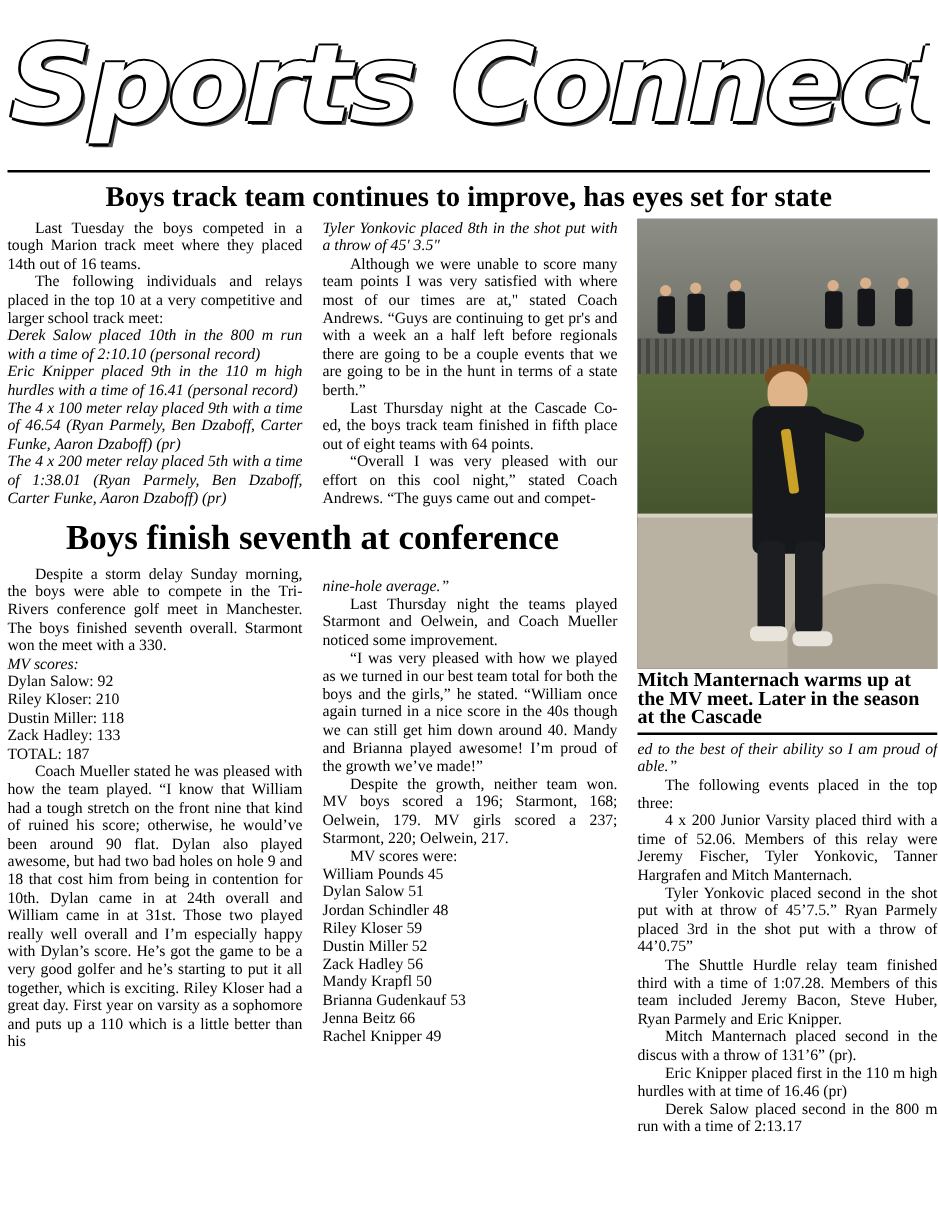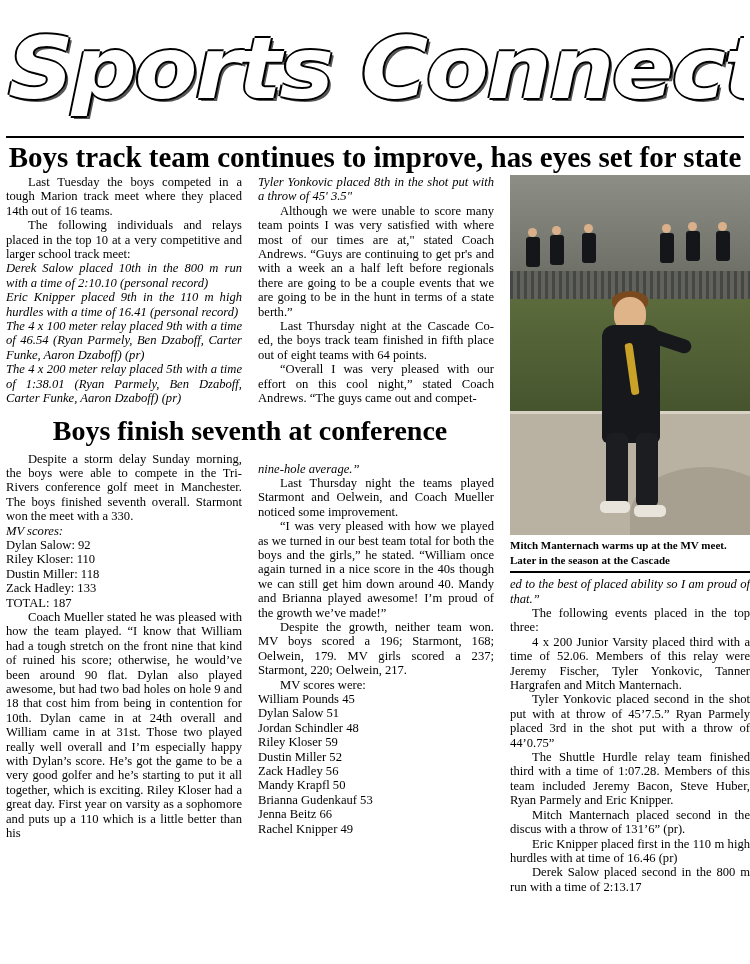--- a/index.html
+++ b/index.html
@@ -70,21 +70,21 @@
     height: 2px;
     background: #000;
     margin: 0 6px 0 6px;
   }
 
   
   .headline {
     font-family: "Liberation Serif", serif;
     font-weight: bold;
     text-align: center;
-    font-size: 29px;
+    font-size: 23px;
     line-height: 27px;
     margin: 6px 6px 4px 6px;
   }
   .headline2 {
     font-family: "Liberation Serif", serif;
     font-weight: bold;
     text-align: center;
     font-size: 28px;
     line-height: 30px;
     margin: 10px 0 6px 0;
@@ -119,21 +119,21 @@
   .photo {
     width: 240px;
     height: 360px;
     background: #2b2b2b;
     position: relative;
     overflow: hidden;
   }
   .caption {
     font-family: "Liberation Serif", serif;
     font-weight: bold;
-    font-size: 11px;
+    font-size: 16px;
     line-height: 14.6px;
     margin-top: 3px;
     text-align: left;
   }
   .cap-rule {
     height: 2px;
     background: #000;
     margin: 4px 0 4px 0;
   }
 
@@ -238,21 +238,21 @@
       <p class="tight">The 4 x 200 meter relay placed 5th with a time of 1:38.01 (Ryan Parmely, Ben Dzaboff, Carter Funke, Aaron Dzaboff) (pr)</p>
 
       <div class="mid-head-wrap" style="position: static;">
         <div class="headline2">Boys finish seventh at conference</div>
       </div>
 
       <p>Despite a storm delay Sunday morning, the boys were able to compete in the Tri-Rivers conference golf meet in Manchester. The boys finished seventh overall. Starmont won the meet with a 330.</p>
       <p class="tight">MV scores:</p>
       <div class="scorelist">
         <div>Dylan Salow: 92</div>
-        <div>Riley Kloser: 110</div>
+        <div>Riley Kloser: 210</div>
         <div>Dustin Miller: 118</div>
         <div>Zack Hadley: 133</div>
         <div>TOTAL: 187</div>
       </div>
       <p>Coach Mueller stated he was pleased with how the team played. “I know that William had a tough stretch on the front nine that kind of ruined his score; otherwise, he would’ve been around 90 flat. Dylan also played awesome, but had two bad holes on hole 9 and 18 that cost him from being in contention for 10th. Dylan came in at 24th overall and William came in at 31st. Those two played really well overall and I’m especially happy with Dylan’s score. He’s got the game to be a very good golfer and he’s starting to put it all together, which is exciting. Riley Kloser had a great day. First year on varsity as a sophomore and puts up a 110 which is a little better than his</p>
     </div>
 
     <div class="col" id="colB">
       <p class="tight">Tyler Yonkovic placed 8th in the shot put with a throw of 45' 3.5"</p>
       <p>Although we were unable to score many team points I was very satisfied with where most of our times are at," stated Coach Andrews. “Guys are continuing to get pr's and with  a week an a half left before regionals there are going to be a couple events that we are going to be in the hunt in terms of a state berth.”</p>
@@ -308,21 +308,21 @@
         <div class="ph-arm"></div>
         <div class="ph-thrower-leg1"></div>
         <div class="ph-thrower-leg2"></div>
         <div class="ph-shoe1"></div>
         <div class="ph-shoe2"></div>
       </div>
 
       <div class="caption">Mitch Manternach warms up at the MV meet. Later in the season at the Cascade</div>
       <div class="cap-rule"></div>
 
-      <p class="tight">ed to the best of placed ability so I am proud of that.”</p>
+      <p class="tight">ed to the best of their ability so I am proud of able.”</p>
       <p>The following events placed in the top three:</p>
       <p>4 x 200 Junior Varsity placed third with a time of 52.06.  Members of this relay were Jeremy Fischer, Tyler Yonkovic, Tanner Hargrafen and Mitch Manternach.</p>
       <p>Tyler Yonkovic placed second in the shot put with at throw of 45’7.5.” Ryan Parmely placed 3rd in the shot put with a throw of 44’0.75”</p>
       <p>The Shuttle Hurdle relay team finished third with a time of 1:07.28.  Members of this team included Jeremy Bacon, Steve Huber, Ryan Parmely and Eric Knipper.</p>
       <p>Mitch Manternach placed second in the discus with a throw of 131’6” (pr).</p>
       <p>Eric Knipper placed first in the 110 m high hurdles with at time of 16.46 (pr)</p>
       <p>Derek Salow placed second in the 800 m run with a time of 2:13.17</p>
     </div>
 
   </div>

